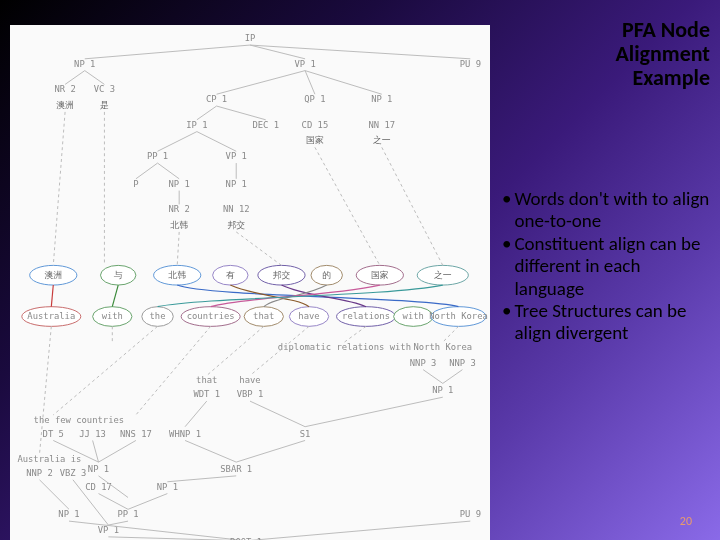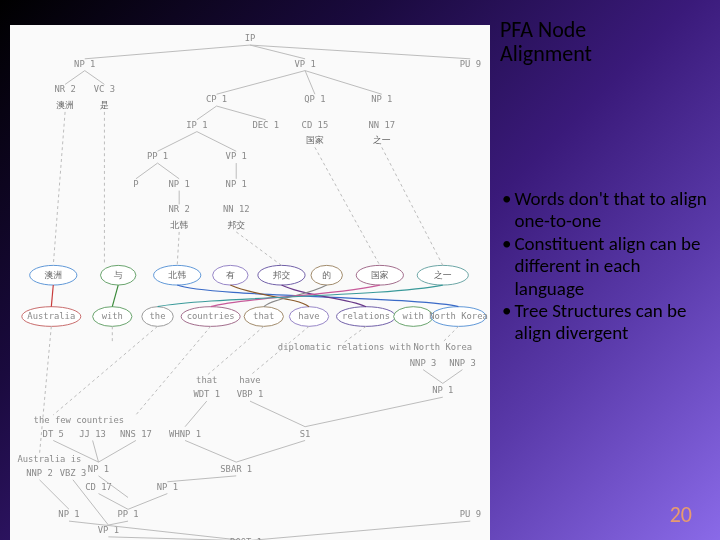--- a/index.html
+++ b/index.html
@@ -1,22 +1,22 @@
 <!DOCTYPE html>
 <html><head>
 <meta charset="utf-8">
 <style>
   html,body{margin:0;padding:0;width:720px;height:540px;overflow:hidden;font-family:Calibri,Arial,sans-serif;}
   .slide{position:relative;width:720px;height:540px;background:linear-gradient(135deg,#000000 0%,#1a0a3e 30%,#3a1a7a 55%,#5a3aaa 75%,#8a6ae8 100%);}
   .diagram{position:absolute;left:10px;top:25px;width:480px;height:526px;background:#fafafa;border:0;}
-  .title{position:absolute;left:500px;top:18px;width:210px;color:#000;font-size:22px;font-weight:400;text-align:left;line-height:1.1;}
+  .title{position:absolute;left:500px;top:18px;width:210px;color:#000;font-size:22px;font-weight:700;text-align:right;line-height:1.1;}
   .bullets{position:absolute;left:502px;top:188px;width:210px;color:#000;font-size:19px;line-height:1.18;}
   .bullets .row{display:flex;}
   .bullets .dot{flex:0 0 auto;margin-right:3px;}
-  .pagenum{position:absolute;right:28px;bottom:12px;color:#e89b6e;font-size:22px;margin-top:29px;}
+  .pagenum{position:absolute;right:28px;bottom:12px;color:#e89b6e;font-size:12px;margin-top:29px;}
   
   svg{width:100%;height:100%;}
   .n text{font:9px/1 monospace;fill:#8a8a8a;}
   .cn text{font:9px/1 sans-serif;fill:#666;}
   .edge{stroke:#bbb;stroke-width:1;fill:none;}
   .dash{stroke-dasharray:3 3;}
   .align{stroke-width:1.2;fill:none;}
   .dot{ }
 </style>
 </head>
@@ -192,26 +192,27 @@
         <line class="edge dash" x1="204" y1="302" x2="128" y2="392"></line>
         <line class="edge dash" x1="258" y1="302" x2="200" y2="352"></line>
         <line class="edge dash" x1="304" y1="302" x2="244" y2="352"></line>
       </g>
     </svg>
   </div>
 
   <div class="title">
     <div>PFA Node</div>
     <div>Alignment</div>
+    <div>Example</div>
   </div>
 
   <div class="bullets">
     <div class="row">
         <span class="dot">•</span>
-        <span>Words don't that to align one-to-one</span>
+        <span>Words don't with to align one-to-one</span>
       </div>
     <div class="row">
         <span class="dot">•</span>
         <span>Constituent align can be different in each language</span>
       </div>
     <div class="row">
         <span class="dot">•</span>
         <span>Tree Structures can be align divergent</span>
       </div>
   </div>

